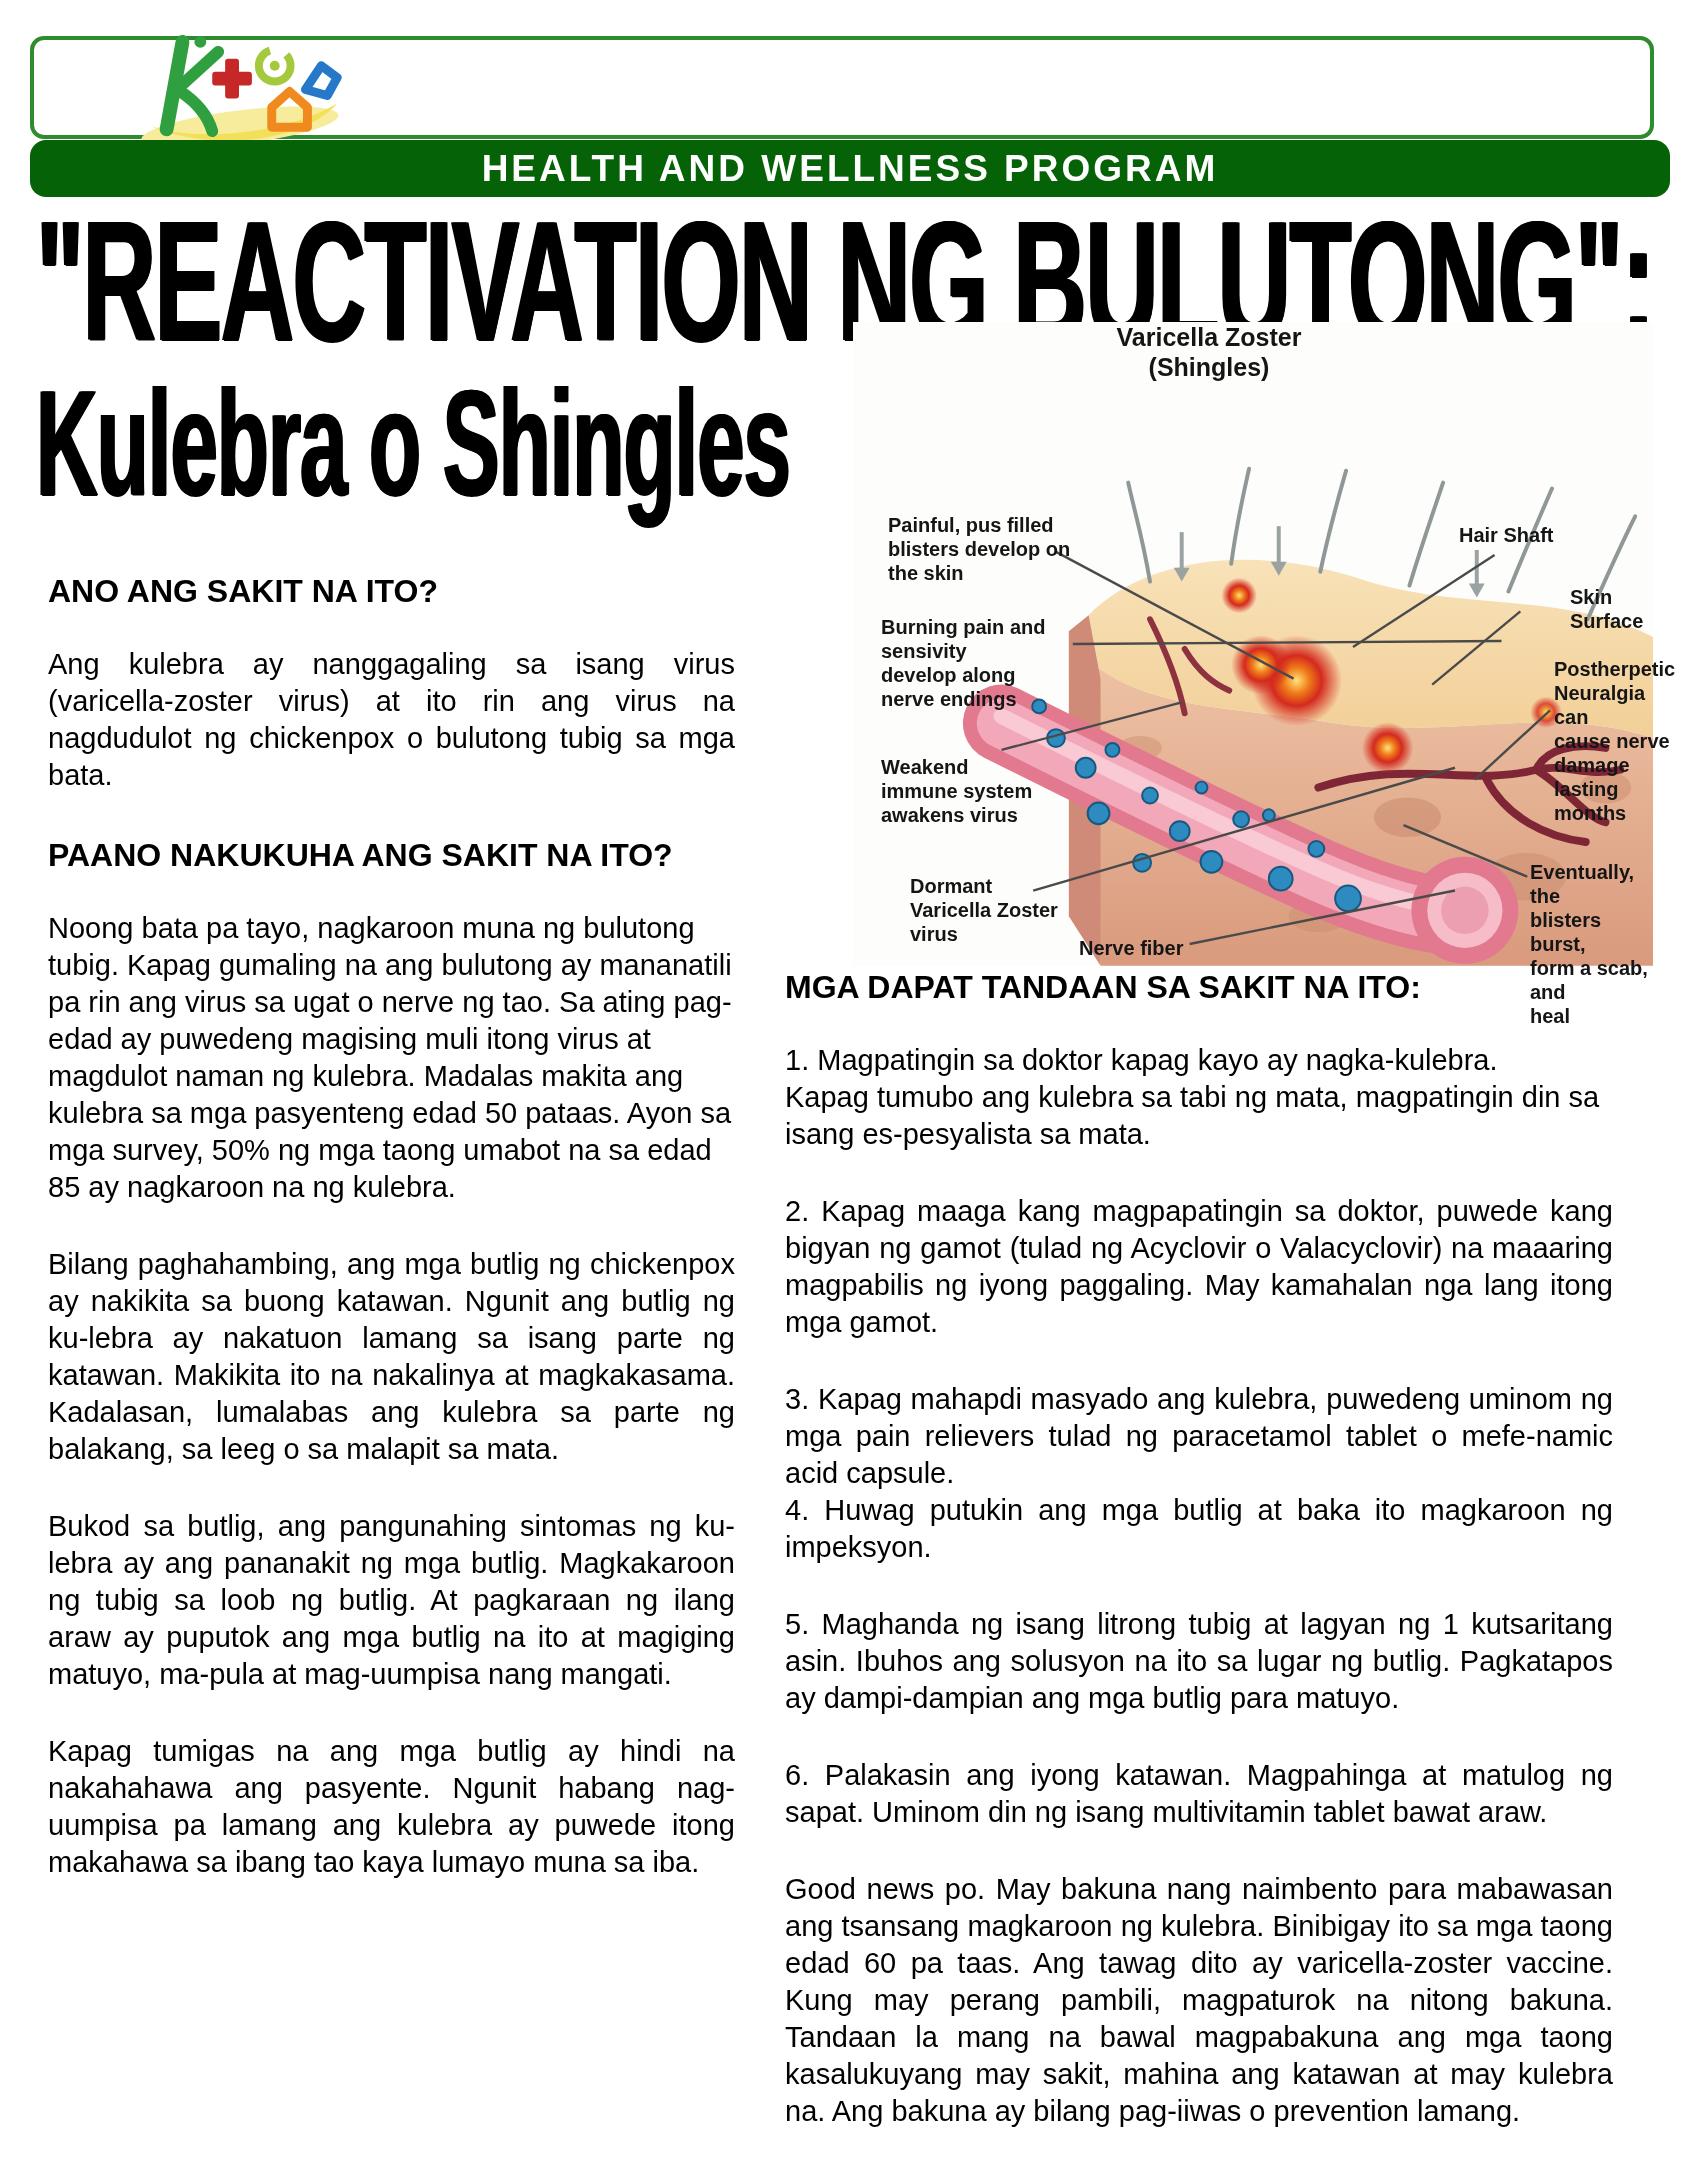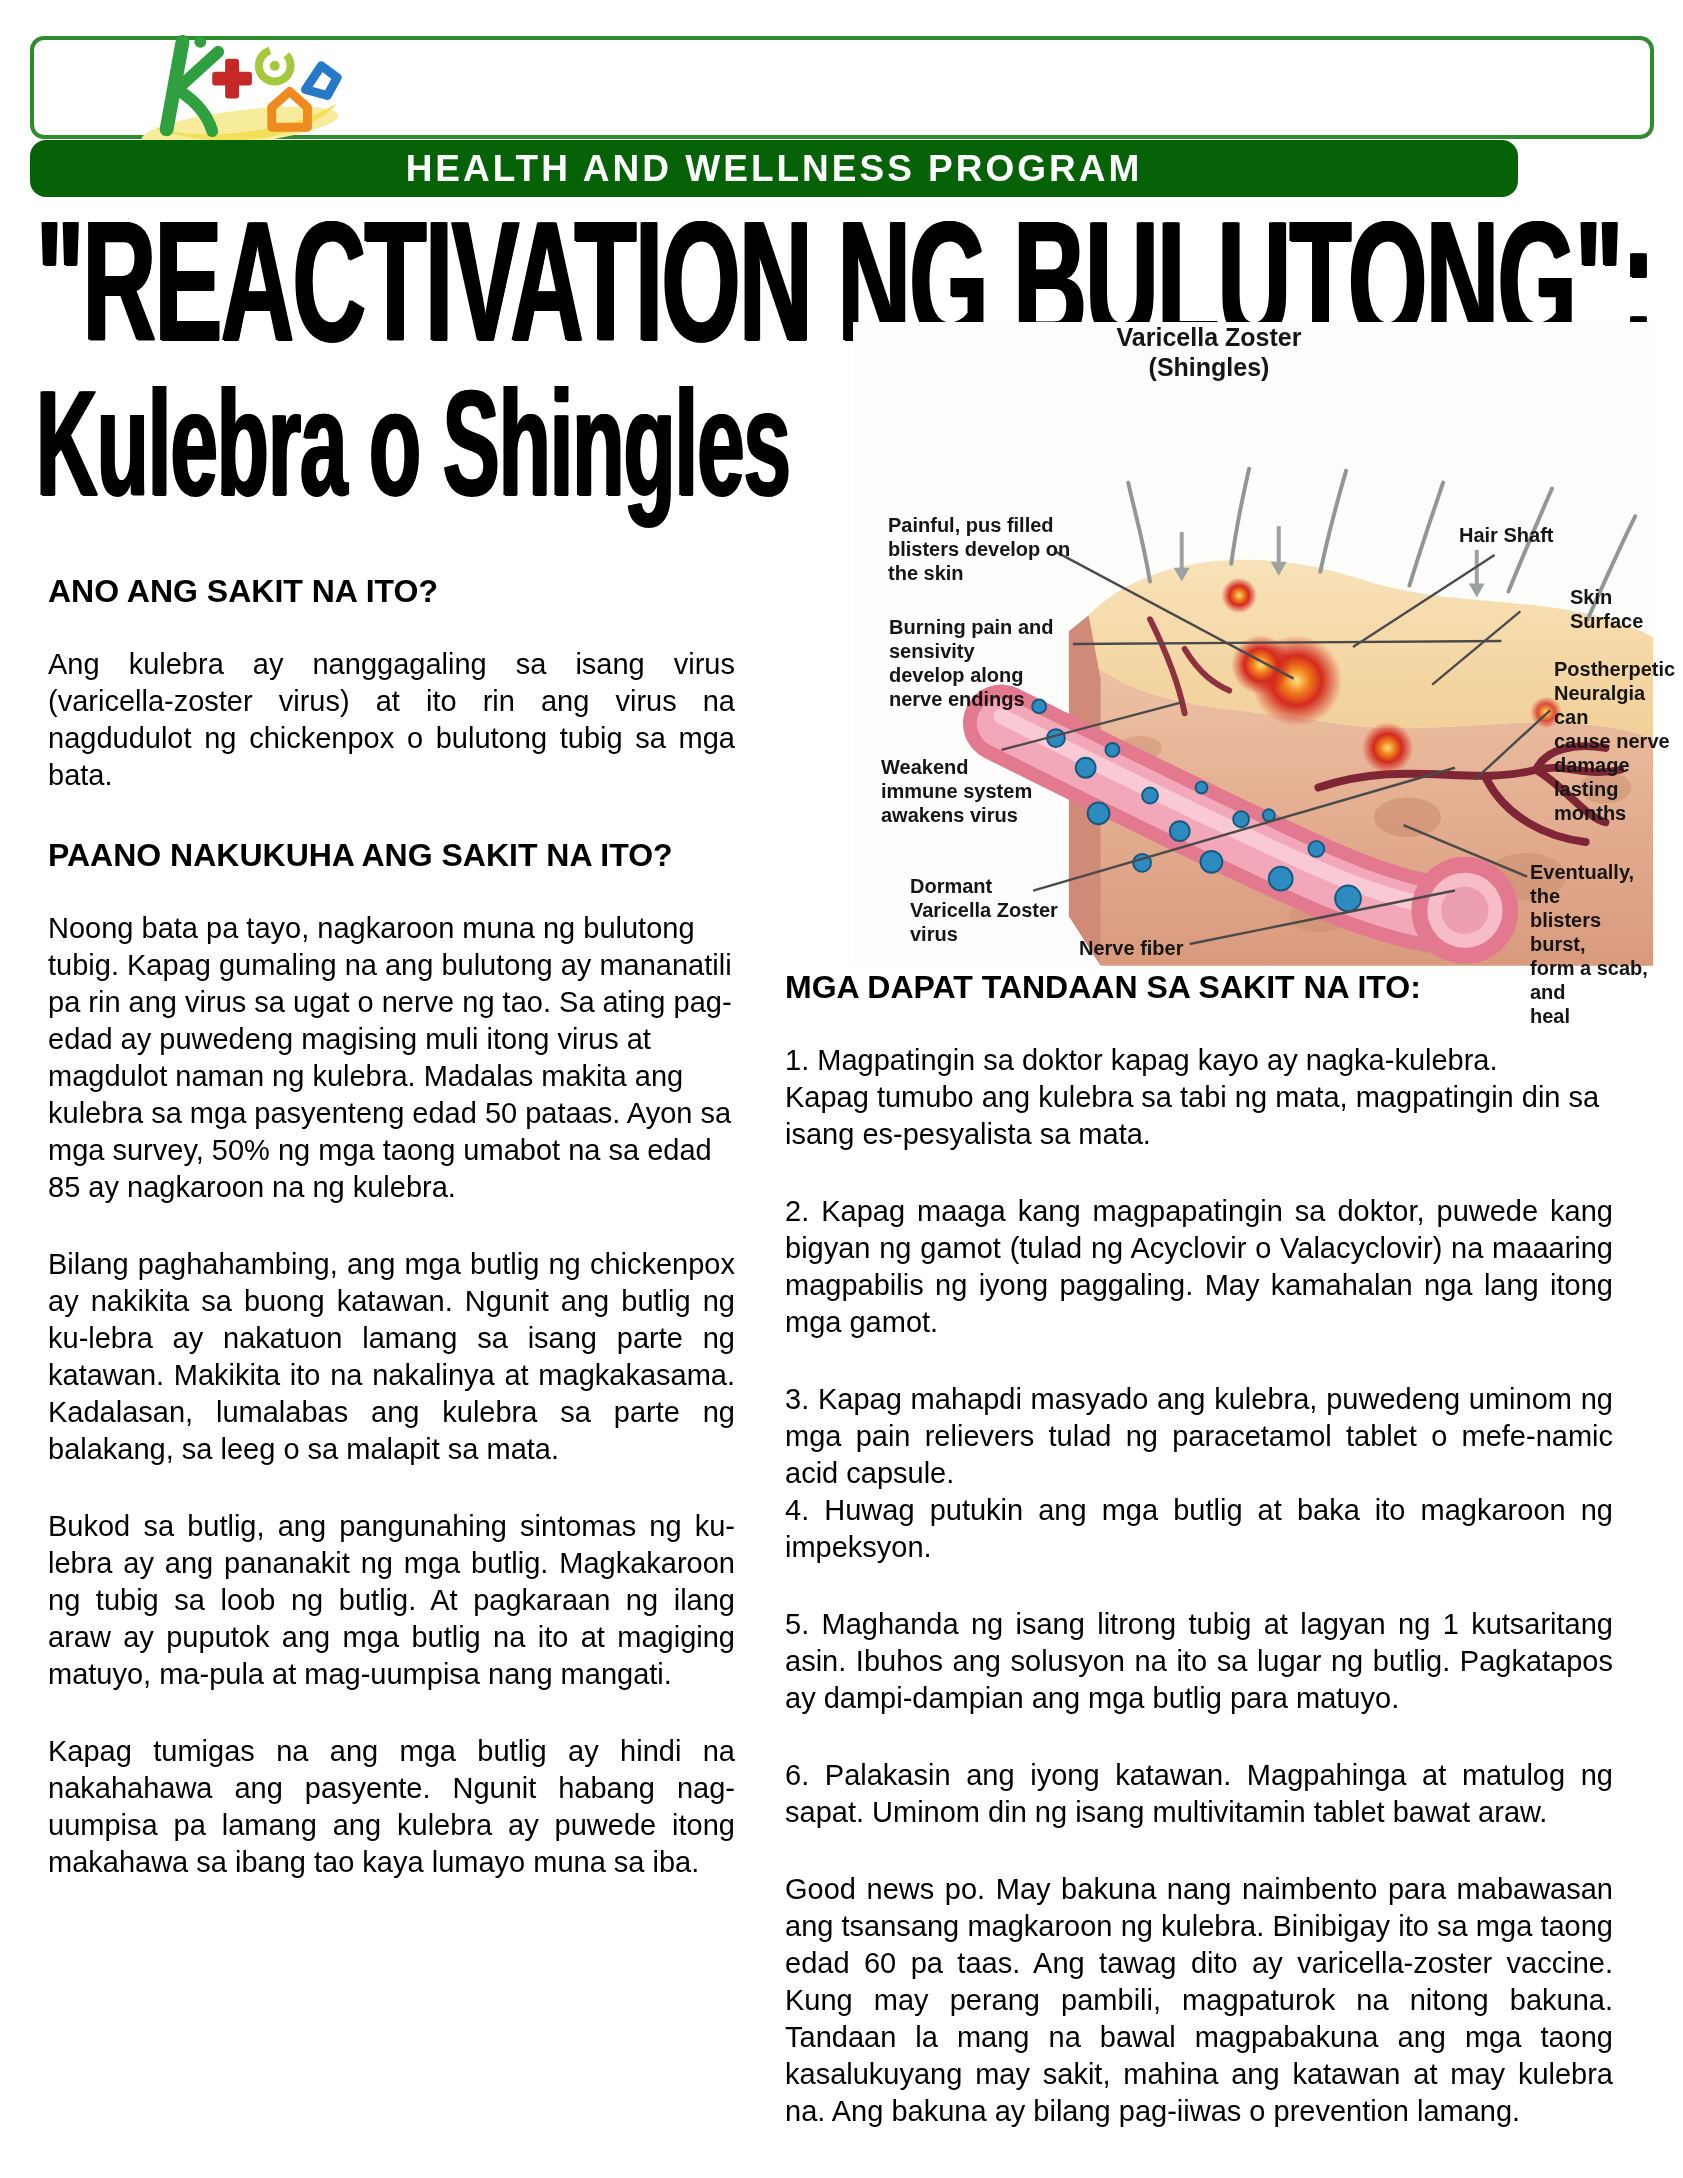--- a/index.html
+++ b/index.html
@@ -6,21 +6,21 @@
   .page{position:relative;width:1683px;height:2178px;background:#ffffff;
         font-family:"Liberation Sans", sans-serif;color:#000;overflow:hidden;}
 
   
   .org-box{position:absolute;left:30px;top:36px;width:1616px;height:95px;
            background:#fff;border:4px solid #2e8b2e;border-radius:14px;}
   .org-logo{position:absolute;left:87px;top:-10px;width:238px;height:121px;}
   .org-title{position:absolute;left:178px;right:0;top:24px;text-align:center;
              font-size:46px;font-weight:bold;color:#1e7c1e;letter-spacing:0px;}
 
-  .program-banner{position:absolute;left:30px;top:140px;width:1488px;height:57px;
+  .program-banner{position:absolute;left:30px;top:140px;width:1640px;height:57px;
                   background:#066206;border-radius:16px;}
   .program-banner span{display:block;text-align:center;line-height:57px;color:#fff;
                   font-weight:bold;font-size:37px;letter-spacing:3px;}
 
   
   .main-title{position:absolute;left:36px;top:196px;white-space:nowrap;
               font-weight:bold;font-size:170px;line-height:1.0;letter-spacing:-3px;
               transform:scaleX(0.60);transform-origin:left top;
               text-shadow:2px 0 0 #000,-2px 0 0 #000,1px 1px 0 #000;}
   .sub-title{position:absolute;left:36px;top:368px;white-space:nowrap;
@@ -39,21 +39,21 @@
   .pre{white-space:pre-line;}
   .tight{margin-bottom:0 !important;}
 
   
   .illus{position:absolute;left:853px;top:322px;width:800px;height:644px;background:#fdfdfc;}
   .illus svg{position:absolute;left:0;top:0;}
   .lab{position:absolute;font-weight:bold;font-size:20px;line-height:24px;color:#151515;
        white-space:pre-line;}
   .lab-title{left:252px;top:0px;width:208px;text-align:center;font-size:25px;line-height:30px;}
   .lab-painful{left:35px;top:191px;}
-  .lab-burning{left:28px;top:293px;margin-left:8px;}
+  .lab-burning{left:28px;top:293px;}
   .lab-weakend{left:28px;top:433px;}
   .lab-dormant{left:57px;top:552px;}
   .lab-nervefiber{left:226px;top:614px;}
   .lab-hairshaft{left:606px;top:201px;}
   .lab-skinsurface{left:669px;top:263px;margin-left:48px;}
   .lab-posther{left:701px;top:335px;}
   .lab-eventually{left:677px;top:538px;}
 </style>
 </head>
 <body>

